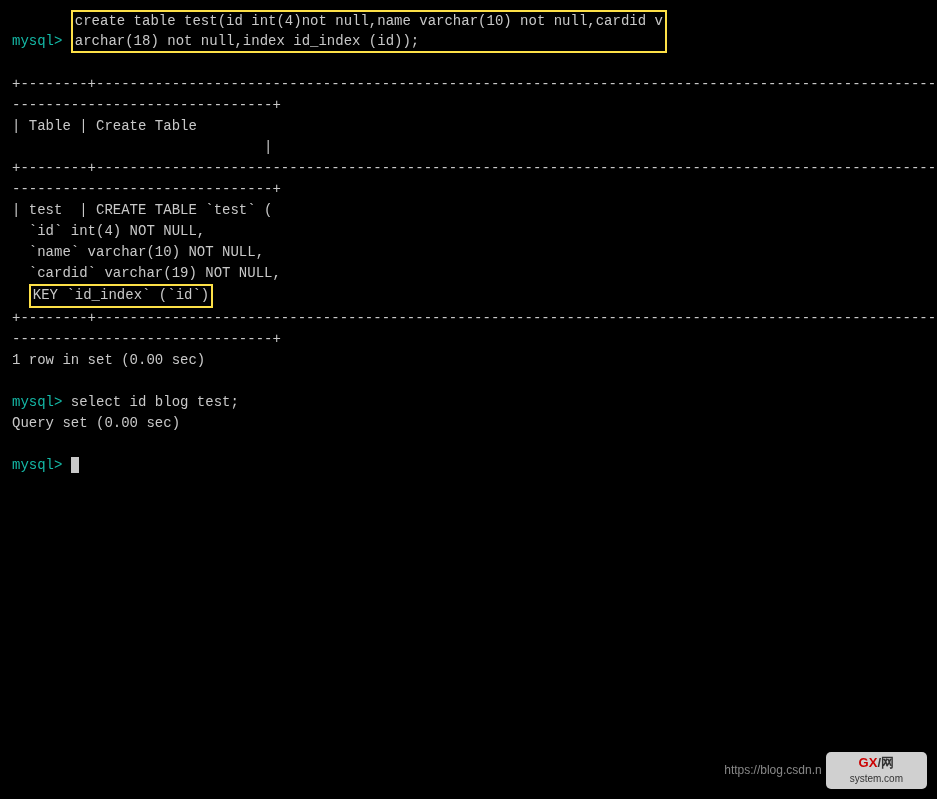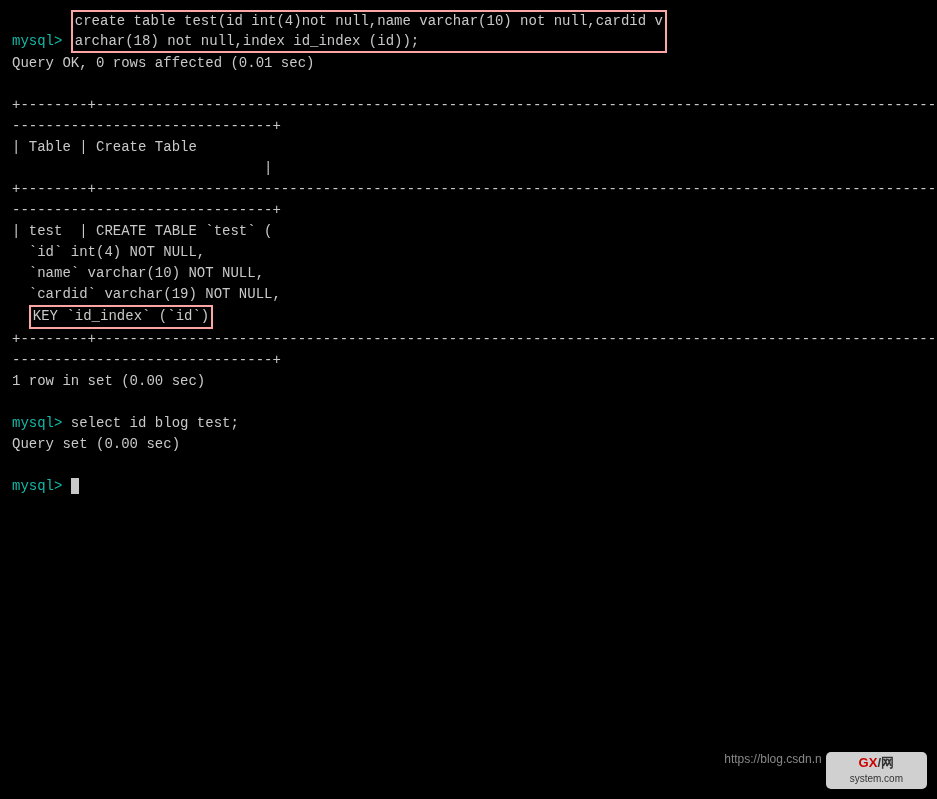--- a/index.html
+++ b/index.html
@@ -38,46 +38,45 @@
 
     .separator {
       color: #c8c8c8;
     }
 
     .watermark {
       position: absolute;
       bottom: 10px;
       right: 10px;
       display: flex;
-      align-items: flex-start;
+      align-items: center;
       gap: 4px;
     }
 
     .watermark-url {
       color: #888888;
       font-size: 12px;
       font-family: Arial, sans-serif;
     }
 
     .red-highlight {
-      border: 2px solid #fca5a5;
+      border: 2px solid #fde047;
       display: inline-block;
       padding: 0 2px;
       line-height: 1.4;
     }
   </style>
 </head>
 <body>
 
 <div class="terminal">
 
   <div class="line"><span class="prompt">mysql&gt; </span><span class="red-highlight">create table test(id int(4)not null,name varchar(10) not null,cardid v
 archar(18) not null,index id_index (id));</span></div>
 
-  <div class="line">Query OK, 0 rows affected (0.01 sec)</div>
 
   <div class="line">&nbsp;</div>
 
 
   <div class="line separator">+--------+------------------------------------------------------------------------------------------------------------------------------</div>
   <div class="line separator">-------------------------------+</div>
 
   <div class="line">| Table | Create Table</div>
   <div class="line">                              |</div>
 

